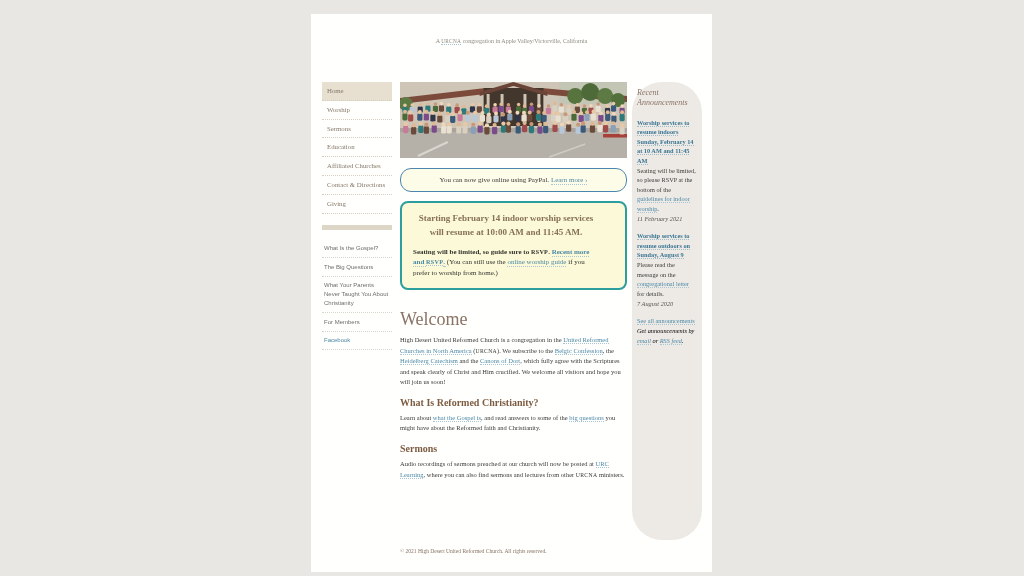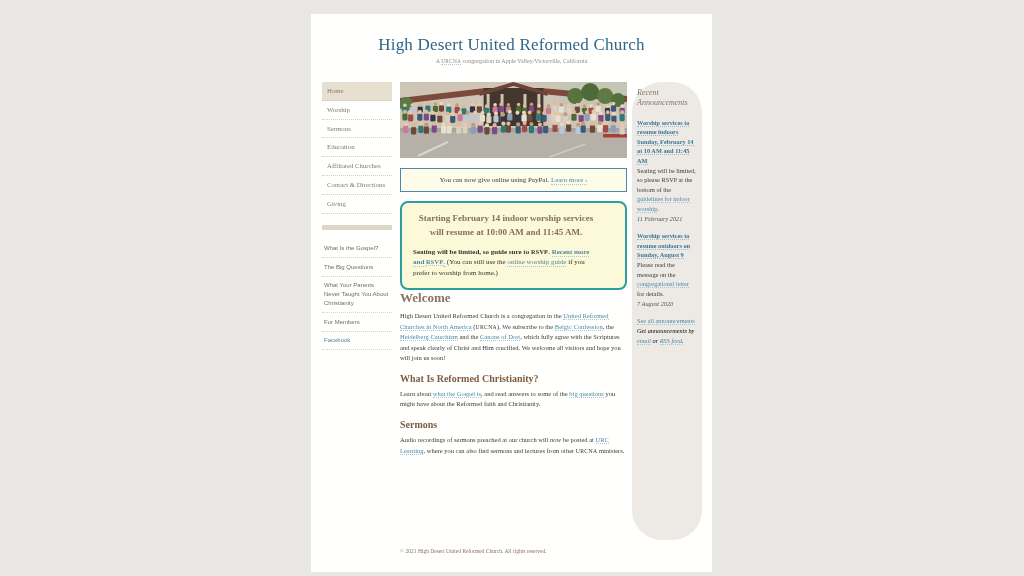--- a/index.html
+++ b/index.html
@@ -38,36 +38,36 @@
     border-bottom:1px dotted #d8d4cc; cursor:pointer; line-height:1.5;
   }
   .nav2-item.link { color:var(--link,#4d89a6); }
 
   
   .main { position:absolute; left:89px; top:68px; width:227px; }
   .photo { width:227px; height:76px; display:block; }
 
   .paypal-box {
     margin-top:10px; border:1.5px solid var(--paypal_border,#4a86ad);
-    border-radius:0; background:var(--pale_bg,#fdfce8);
+    border-radius:11px; background:var(--pale_bg,#fdfce8);
     padding:7px 4px; text-align:center; font-size:7px; color:#3a3a3a;
   }
   .notice-box {
     margin-top:9px; border:2px solid var(--teal_border,#2d9e9e);
     border-radius:8px; background:var(--box_bg,#fbf9d8);
     padding:9px 26px 10px 11px;
   }
   .notice-heading {
     font-size:9px; font-weight:bold; color:#877057; text-align:center;
     line-height:1.55; margin-bottom:7px;
   }
   .notice-body { font-size:7px; color:#33332e; line-height:1.5; }
 
   h2.section-heading {
-    margin-top:0; font-size:13px; font-weight:bold; color:#8a7265;
+    margin-top:19px; font-size:18px; font-weight:normal; color:#8a7265;
   }
   h3.sub-heading { margin-top:9px; font-size:10px; color:#7d5c40; }
   .main p.body-text { margin-top:5px; font-size:6.5px; color:#3a3a38; line-height:1.62; }
 
   a { color:var(--link,#4d89a6); text-decoration:none; border-bottom:1px dotted #a9c4d2; }
   .b { font-weight:bold; }
   .i { font-style:italic; }
   .sc { font-size:88%; letter-spacing:0.3px; }
 
   
@@ -89,21 +89,20 @@
   .footer {
     position:absolute; left:89px; top:534px; font-size:5.5px; color:#8a7265;
   }
 </style>
 </head>
 <body>
 
 <div class="page">
 
   <div class="header">
-    <h1 class="site-title">High Desert United Reformed Church</h1>
     <div class="site-subtitle"><span>A </span><a href="#" class="sc">URCNA</a><span> congregation in Apple Valley/Victorville, California</span></div>
   </div>
 
   <div class="nav">
     <div class="nav-item active">Home</div>
     <div class="nav-item">Worship</div>
     <div class="nav-item">Sermons</div>
     <div class="nav-item">Education</div>
     <div class="nav-item">Affiliated Churches</div>
     <div class="nav-item">Contact &amp; Directions</div>

